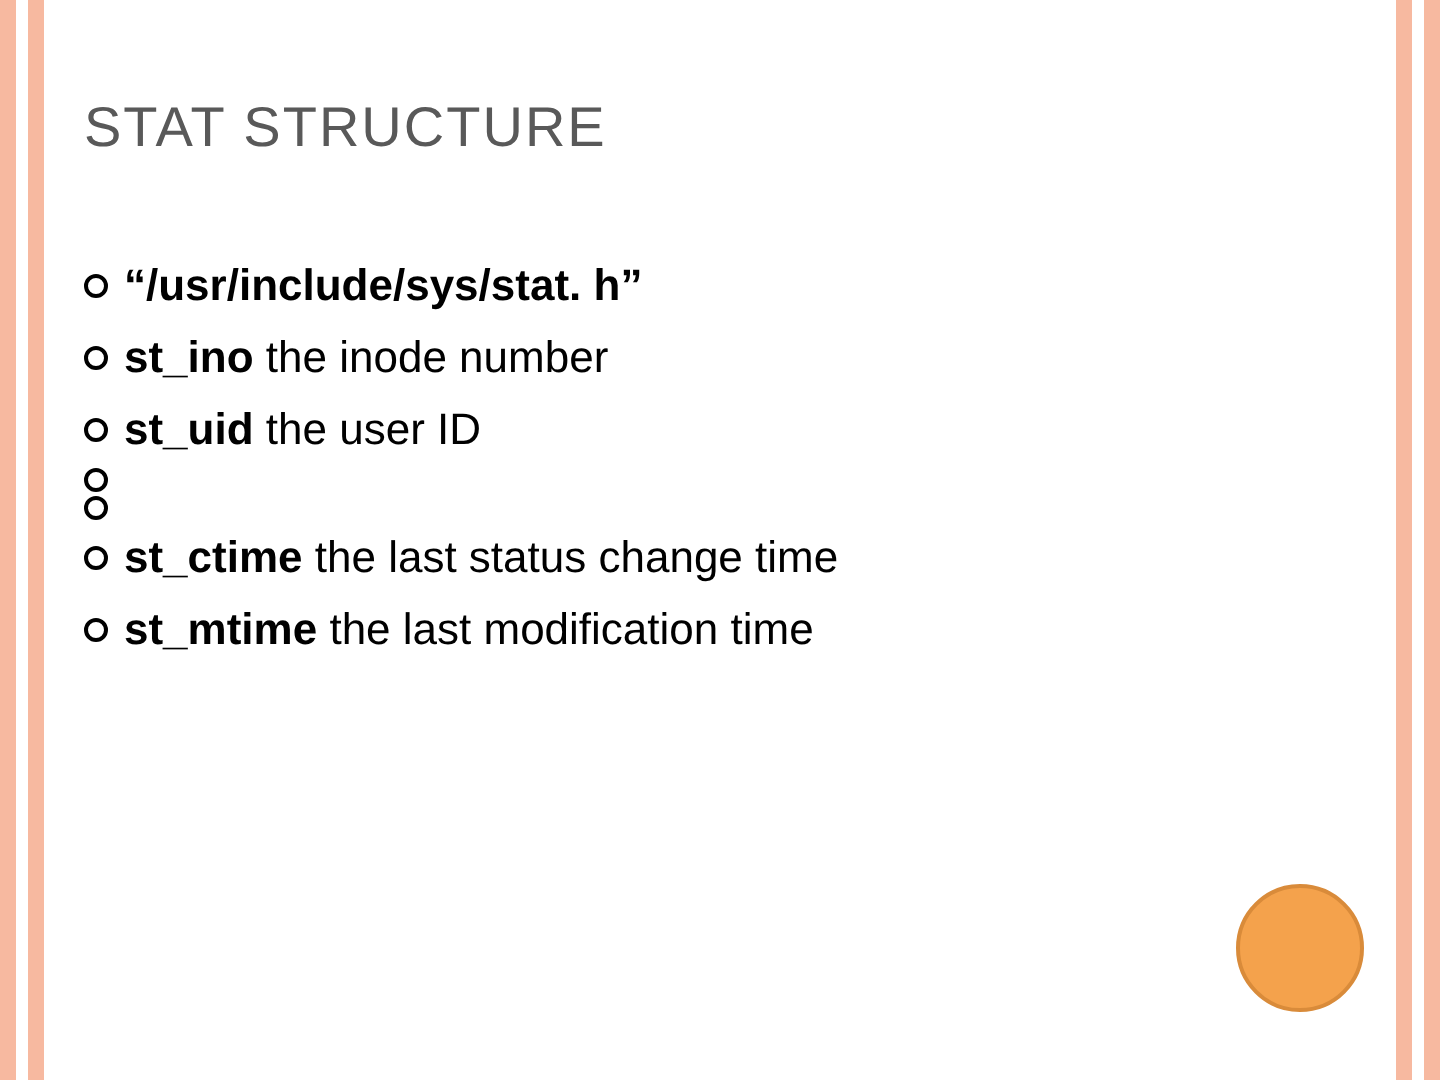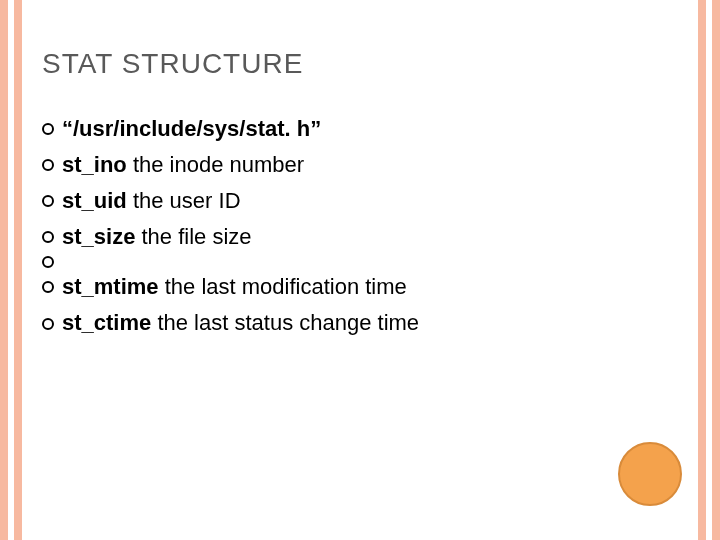--- a/index.html
+++ b/index.html
@@ -26,21 +26,21 @@
     left: 42px;
     top: 48px;
     font-size: 28px;
     letter-spacing: 1px;
     color: #595959;
     font-weight: 400;
   }
   .content {
     position: absolute;
     left: 42px;
-    top: 112px;
+    top: 126px;
     right: 42px;
   }
   .item {
     display: flex;
     align-items: center;
     font-size: 22px;
     color: #000000;
     line-height: 1.55;
     margin-bottom: 2px;
   }
@@ -83,28 +83,27 @@
   <div class="item">
     <span class="bullet"></span>
     <span><span class="bold">st_ino</span><span class="desc"> the inode number</span></span>
   </div>
   <div class="item">
     <span class="bullet"></span>
     <span><span class="bold">st_uid</span><span class="desc"> the user ID</span></span>
   </div>
   <div class="item">
     <span class="bullet"></span>
-    <span><span class="bold">st_size</span><span class="desc"> the file size</span></span>
   </div>
   <div class="item">
     <span class="bullet"></span>
   </div>
   <div class="item">
     <span class="bullet"></span>
-    <span><span class="bold">st_mtime</span><span class="desc"> the last modification time</span></span>
+    <span><span class="bold">st_ctime</span><span class="desc"> the last status change time</span></span>
   </div>
   <div class="item">
     <span class="bullet"></span>
-    <span><span class="bold">st_ctime</span><span class="desc"> the last status change time</span></span>
+    <span><span class="bold">st_mtime</span><span class="desc"> the last modification time</span></span>
   </div>
 </div>
 
 <div class="circle-decor"></div>
 
 </body></html>

